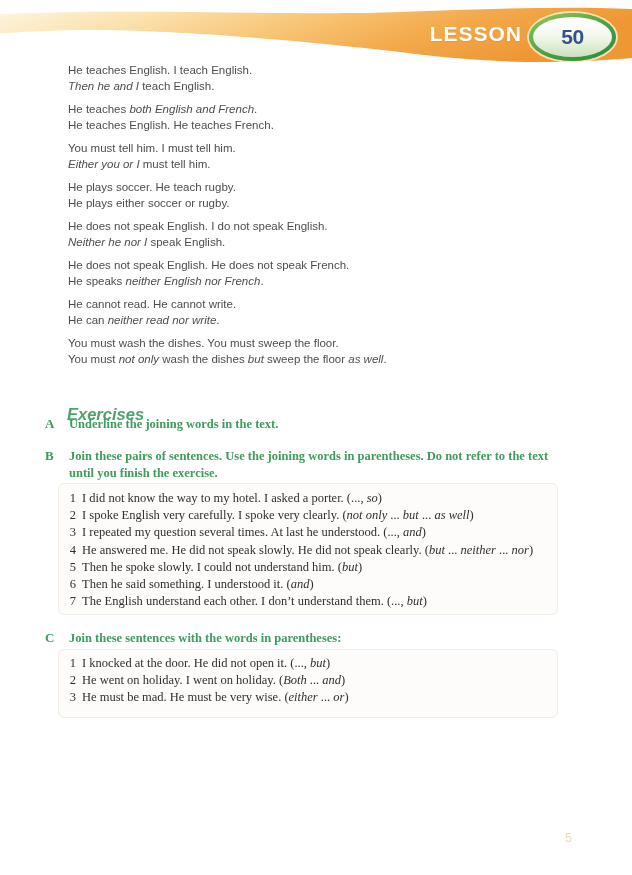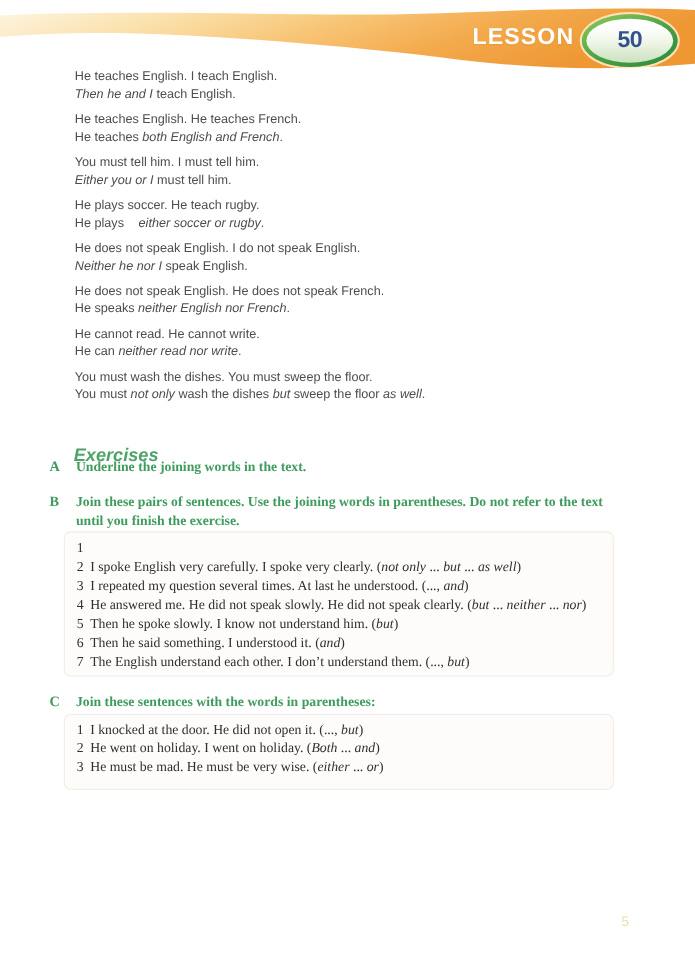--- a/index.html
+++ b/index.html
@@ -88,30 +88,30 @@
       </div>
     </div>
   </div>
 
   <div class="examples">
     <div class="pair">
         <div class="line">He teaches English. I teach English.</div>
         <div class="line"><span style="font-style: italic;">Then he and I</span><span> teach English.</span></div>
       </div>
       <div class="pair">
+        <div class="line"><span>He teaches </span><span style="font-style: italic;">both English and French</span><span>.</span></div>
         <div class="line">He teaches English. He teaches French.</div>
-        <div class="line"><span>He teaches </span><span style="font-style: italic;">both English and French</span><span>.</span></div>
       </div>
       <div class="pair">
         <div class="line">You must tell him. I must tell him.</div>
         <div class="line"><span style="font-style: italic;">Either you or I</span><span> must tell him.</span></div>
       </div>
       <div class="pair">
         <div class="line">He plays soccer. He teach rugby.</div>
-        <div class="line"><span>He plays </span><span style="font-style: italic; margin-left: 10px;">either soccer or rugby</span><span>.</span></div>
+        <div class="line"><span>He plays </span><span style="">either soccer or rugby</span><span>.</span></div>
       </div>
       <div class="pair">
         <div class="line">He does not speak English. I do not speak English.</div>
         <div class="line"><span style="font-style: italic;">Neither he nor I</span><span> speak English.</span></div>
       </div>
       <div class="pair">
         <div class="line">He does not speak English. He does not speak French.</div>
         <div class="line"><span>He speaks </span><span style="font-style: italic;">neither English nor French</span><span>.</span></div>
       </div>
       <div class="pair">
@@ -132,36 +132,37 @@
   </div>
 
   <div class="section sec-b">
     <span class="letter">B</span>
     <div class="sec-heading"><span>Join these pairs of sentences. Use the joining words in parentheses. Do not refer to the text</span><br><span>until you finish the exercise.</span></div>
   </div>
 
   <div class="item-box box-b">
     <div class="item">
         <span class="num">1</span>
+        <span class="itext"><span>I did not know the way to my hotel. I asked a porter. (..., </span><span style="font-style: italic;">so</span><span>)</span></span>
       </div>
       <div class="item">
         <span class="num">2</span>
         <span class="itext"><span>I spoke English very carefully. I spoke very clearly. (</span><span style="font-style: italic;">not only</span><span> ... </span><span style="font-style: italic;">but</span><span> ... </span><span style="font-style: italic;">as well</span><span>)</span></span>
       </div>
       <div class="item">
         <span class="num">3</span>
         <span class="itext"><span>I repeated my question several times. At last he understood. (..., </span><span style="font-style: italic;">and</span><span>)</span></span>
       </div>
       <div class="item">
         <span class="num">4</span>
         <span class="itext"><span>He answered me. He did not speak slowly. He did not speak clearly. (</span><span style="font-style: italic;">but</span><span> ... </span><span style="font-style: italic;">neither</span><span> ... </span><span style="font-style: italic;">nor</span><span>)</span></span>
       </div>
       <div class="item">
         <span class="num">5</span>
-        <span class="itext"><span>Then he spoke slowly. I know not understand him. (</span><span style="font-style: italic;">but</span><span>)</span></span>
+        <span class="itext"><span>Then he spoke slowly. I could not understand him. (</span><span style="font-style: italic;">but</span><span>)</span></span>
       </div>
       <div class="item">
         <span class="num">6</span>
         <span class="itext"><span>Then he said something. I understood it. (</span><span style="font-style: italic;">and</span><span>)</span></span>
       </div>
       <div class="item">
         <span class="num">7</span>
         <span class="itext"><span>The English understand each other. I don’t understand them. (..., </span><span style="font-style: italic;">but</span><span>)</span></span>
       </div>
   </div>

